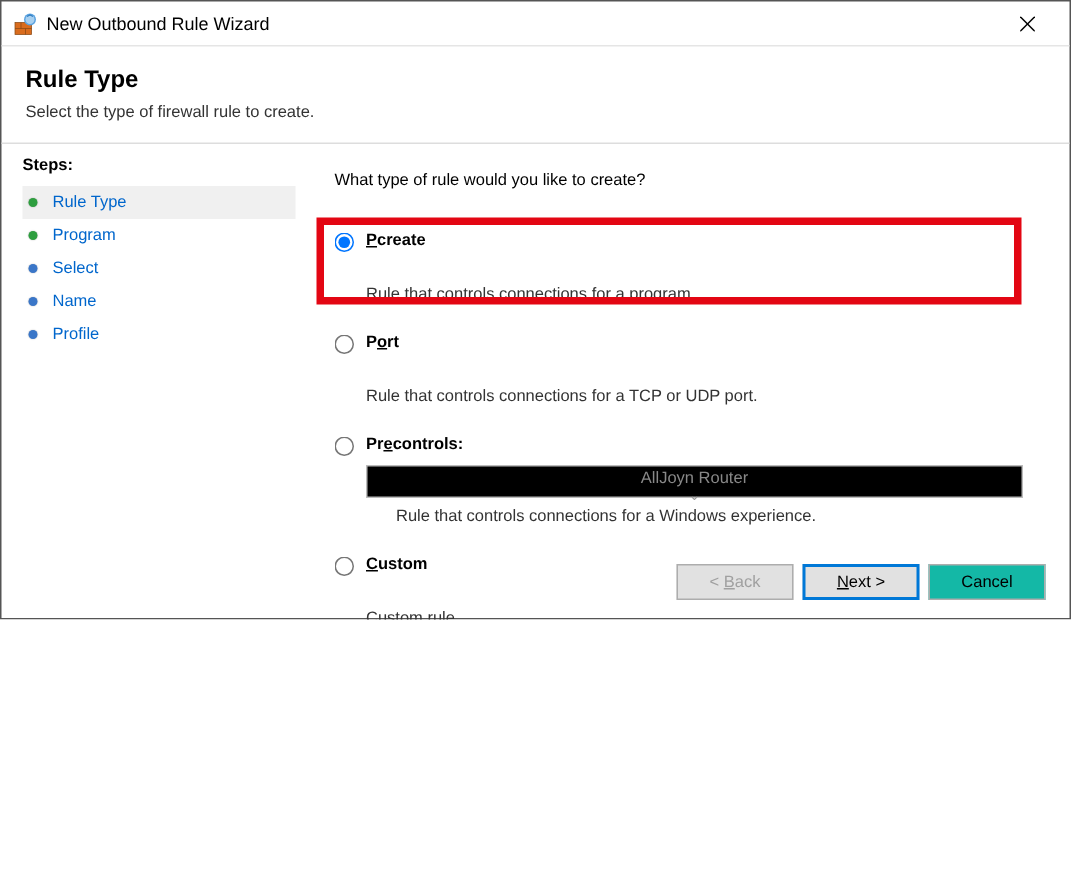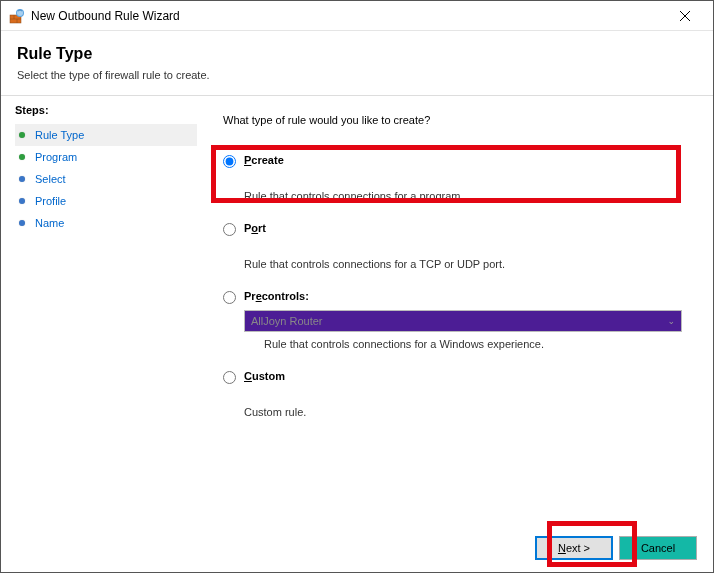--- a/index.html
+++ b/index.html
@@ -1,17 +1,17 @@
 <!DOCTYPE html>
 <html><head>
   <meta charset="utf-8">
   <style>
     * { box-sizing: border-box; margin: 0; padding: 0; font-family: "Segoe UI", Tahoma, sans-serif; }
     body { background: #fff; }
-    .window { width: 714px; height: 573px; border: 1px solid #555; background: #fff; position: relative; }
+    .window { width: 714px; height: 413px; border: 1px solid #555; background: #fff; position: relative; }
     .titlebar { height: 30px; display: flex; align-items: center; padding: 0 8px; border-bottom: 1px solid #e5e5e5; }
     .titlebar-icon { width: 16px; height: 16px; margin-right: 6px; }
     .titlebar-text { font-size: 12px; color: #000; flex: 1; }
     .close-btn { width: 40px; height: 28px; display: flex; align-items: center; justify-content: center; cursor: pointer; }
     .header { padding: 14px 16px 14px 16px; border-bottom: 1px solid #ddd; }
     .header-title { font-size: 16px; font-weight: bold; color: #000; margin-bottom: 6px; }
     .header-subtitle { font-size: 11px; color: #333; }
     .content { display: flex; height: 440px; }
     .sidebar { width: 196px; padding: 8px 0 0 14px; }
     .sidebar-title { font-size: 11px; font-weight: bold; margin-bottom: 8px; }
@@ -23,21 +23,21 @@
     .main { flex: 1; padding: 18px 26px 0 26px; position: relative; }
     .question { font-size: 11px; color: #000; margin-bottom: 28px; }
     .options { padding-left: 0; }
     .option { margin-bottom: 20px; }
     .option-row { display: flex; align-items: flex-start; }
     .radio { width: 13px; height: 13px; margin-right: 8px; margin-top: 1px; flex-shrink: 0; }
     .option-label { font-size: 11px; font-weight: bold; color: #000; }
     .option-label .underline { text-decoration: underline; }
     .option-desc { font-size: 11px; color: #333; margin-left: 21px; margin-top: 22px; }
     .select-wrap { position: relative; margin-left: 21px; margin-top: 6px; width: 438px; }
-    .select-box { width: 100%; height: 22px; background: #4c1d95; border: 1px solid #bbb; font-size: 11px; color: #888; padding: 2px 6px; display: flex; align-items: center; justify-content: space-between; }
+    .select-box { width: 100%; height: 22px; background: #000000; border: 1px solid #bbb; font-size: 11px; color: #888; padding: 2px 6px; display: flex; align-items: center; justify-content: space-between; flex-direction: column; }
     .select-chevron { font-size: 9px; color: #999; }
     .highlight-box { position: absolute; border: 5px solid #e30613; pointer-events: none; }
     .highlight-program { left: 210px; top: 144px; width: 470px; height: 58px; }
     .highlight-next { left: 546px; top: 520px; width: 90px; height: 46px; }
     .footer { position: absolute; bottom: 12px; right: 16px; display: flex; gap: 6px; }
     .btn { min-width: 78px; height: 24px; font-size: 11px; border: 1px solid #adadad; background: #14b8a6; cursor: pointer; padding: 0 12px; }
     .btn:disabled { color: #a0a0a0; background: #e1e1e1; cursor: default; }
     .btn.primary { border: 2px solid #0078d7; background: #e1e1e1; }
     .btn .underline { text-decoration: underline; }
   </style>
@@ -81,25 +81,25 @@
       <div class="sidebar-item">
         <span class="bullet green"></span>
         <span>Program</span>
       </div>
       <div class="sidebar-item">
         <span class="bullet blue"></span>
         <span>Select</span>
       </div>
       <div class="sidebar-item">
         <span class="bullet blue"></span>
-        <span>Profile</span>
+        <span>Name</span>
       </div>
       <div class="sidebar-item">
         <span class="bullet blue"></span>
-        <span>Name</span>
+        <span>Profile</span>
       </div>
     </div>
 
     <div class="main">
       <div class="question">What type of rule would you like to create?</div>
 
       <div class="options">
 
         <div class="option">
           <div class="option-row">
@@ -137,19 +137,20 @@
             <span class="option-label"><span class="underline">C</span><span>ustom</span></span>
           </div>
           <div class="option-desc">Custom rule.</div>
         </div>
 
       </div>
     </div>
   </div>
 
   <div class="footer">
+    <button class="btn" disabled=""><span>&lt; </span><span class="underline">B</span><span>ack</span></button>
     <button class="btn primary"><span class="underline">N</span><span>ext &gt;</span></button>
     <button class="btn"><span>Cancel</span></button>
   </div>
 
   <div class="highlight-box highlight-program"></div>
   <div class="highlight-box highlight-next"></div>
 </div>
 
 </body></html>

